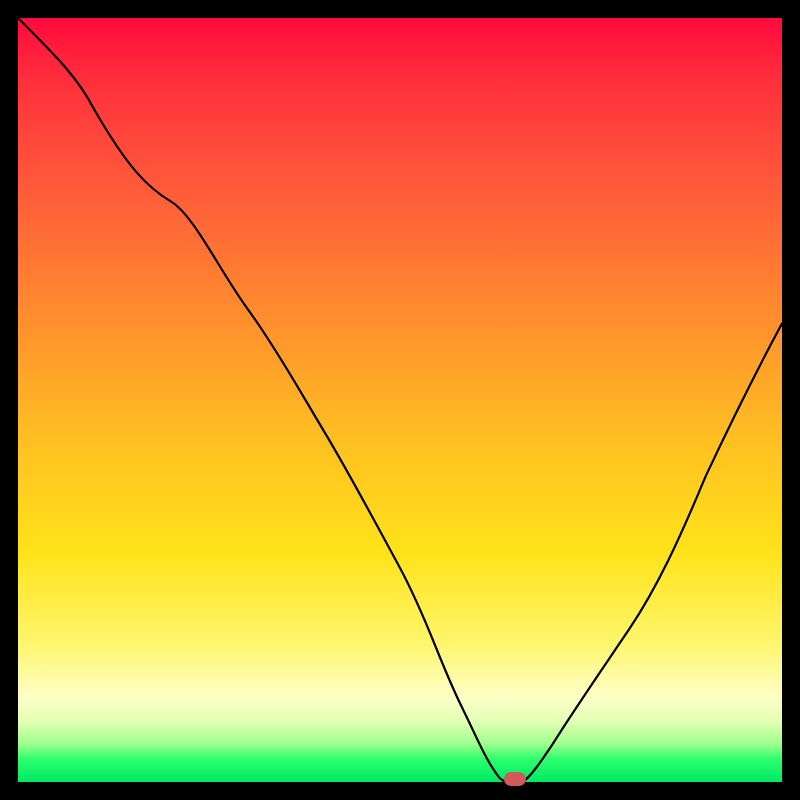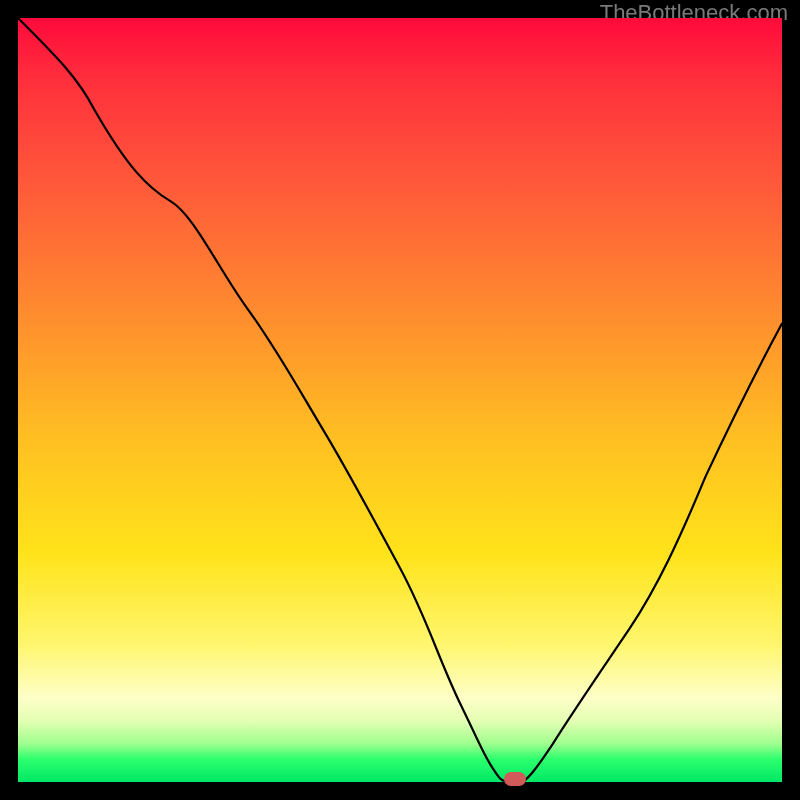--- a/index.html
+++ b/index.html
@@ -64,21 +64,20 @@
     background: #d1595a;
     border-radius: 7px;
     transform: translate(-50%, -50%);
   }
 </style>
 </head>
 <body>
 
 <div class="frame">
 
-  <div class="watermark">TheBottleneck.com</div>
 
   <div class="plot-area">
 
     <svg class="curve" viewBox="0 0 764 764" preserveAspectRatio="none">
 
       <path d="M 0 0
                C 40 40, 60 60, 76.4 91.7
                C 110 150, 130 170, 152.8 183.4
                S 200 250, 229.2 290.3
                S 280 370, 305.6 412.6

